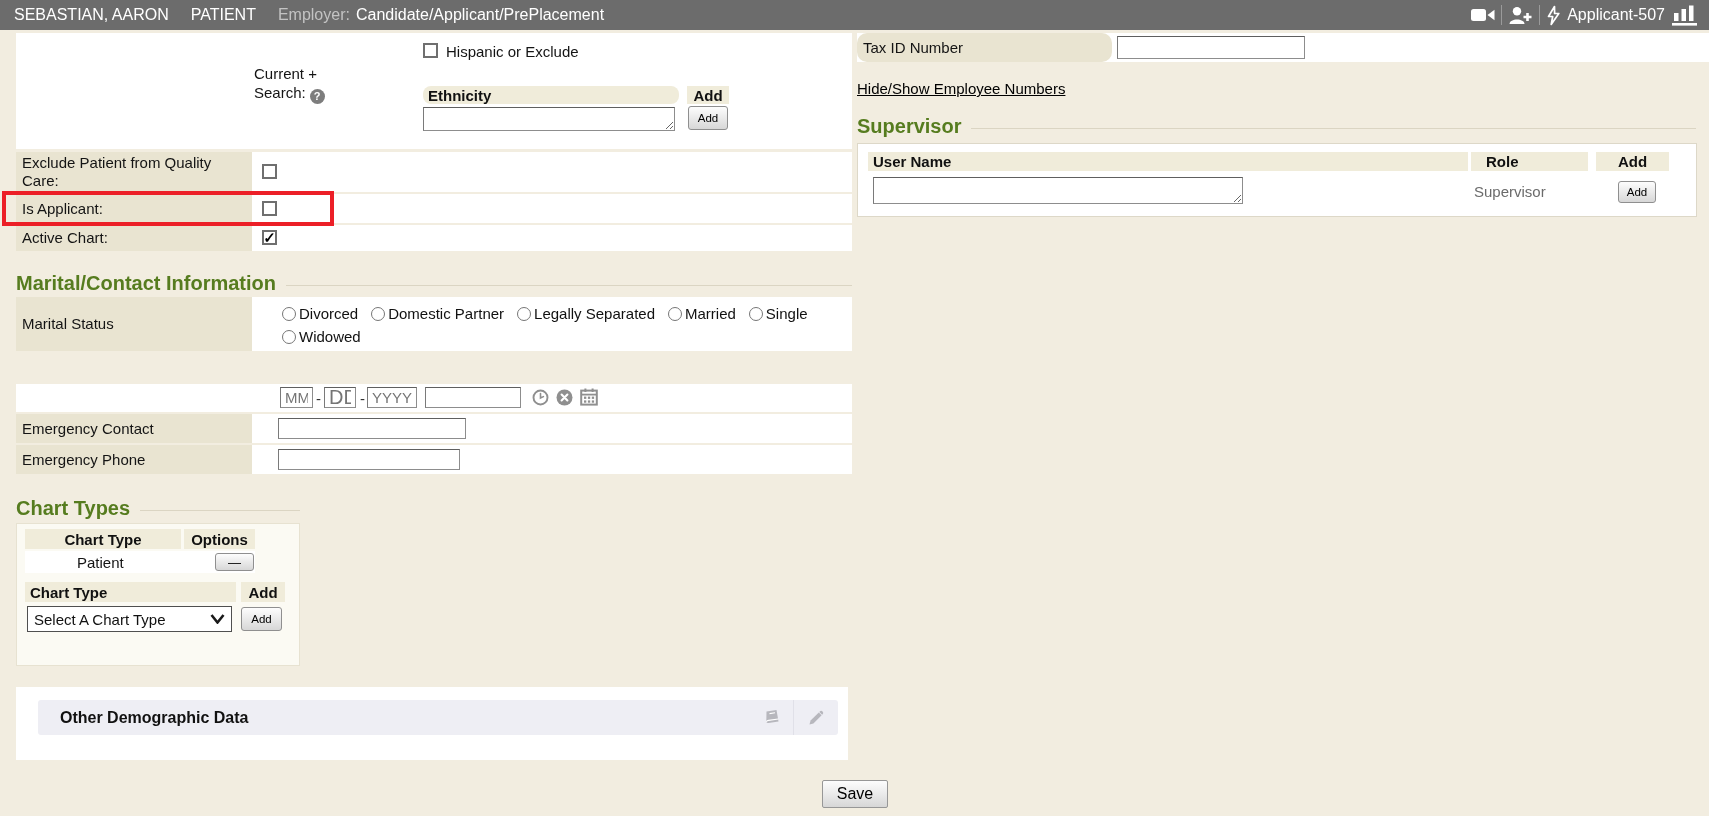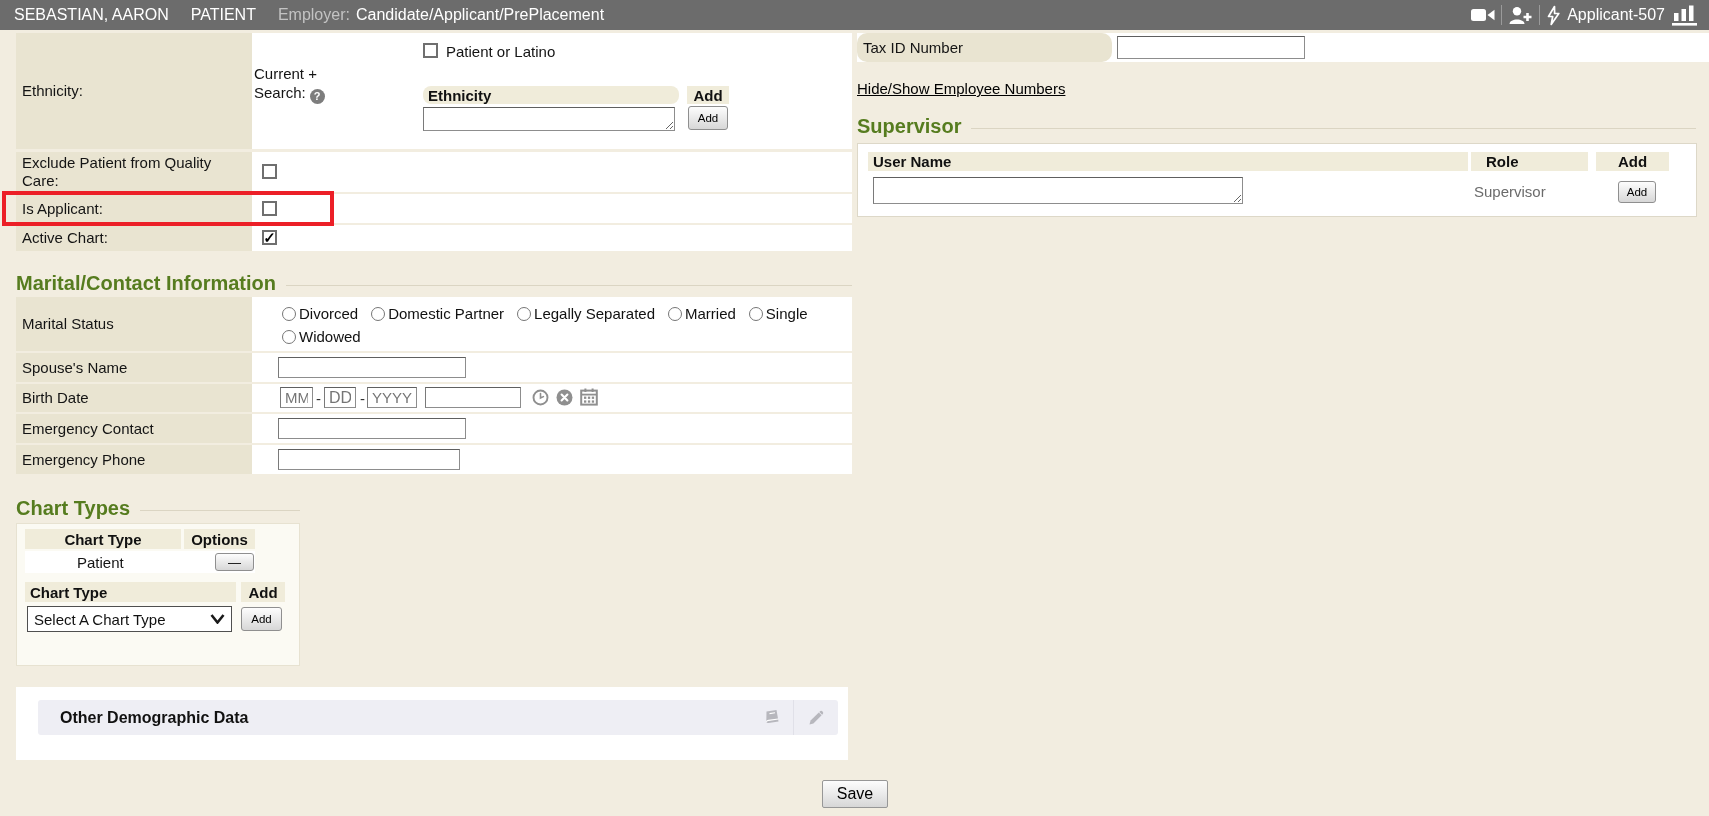--- a/index.html
+++ b/index.html
@@ -136,29 +136,26 @@
             <rect x="3" y="9" width="4.5" height="8" fill="#fff"></rect>
             <rect x="10.5" y="5" width="4.5" height="12" fill="#fff"></rect>
             <rect x="18" y="1.5" width="4.5" height="15.5" fill="#fff"></rect>
             <rect x="1" y="19" width="25" height="2.6" fill="#fff"></rect>
           </svg>
       </span>
     </div>
   </div>
 
   <div class="row" style="left:16px;top:33px;width:836px;height:116px;">
-    <div class="lcell">
-      <span>Ethnicity:</span>
-    </div>
     <div class="abs lbl15" style="left:238px;top:31px;line-height:19px;">
       <span>Current +</span><br>
       <span>Search:</span><span class="help">?</span>
     </div>
     <span class="cbx" style="left:407px;top:10px;"></span>
-    <span class="abs lbl15" style="left:430px;top:10px;">Patient or Latino</span>
+    <span class="abs lbl15" style="left:430px;top:10px;">Hispanic or Exclude</span>
 
     <div class="thc" style="left:407px;top:53px;width:256px;height:18px;border-radius:8px;">
       <span>Ethnicity</span>
     </div>
     <div class="thc" style="left:671px;top:53px;width:42px;height:18px;justify-content:center;">
       <span>Add</span>
     </div>
     <textarea class="tinp" style="left: 407px; top: 74px; width: 252px; height: 24px;"></textarea>
     <button class="btn" style="left:672px;top:73px;width:40px;height:24px;">Add</button>
   </div>
@@ -217,34 +214,25 @@
         </span>
     </div>
     <div class="abs" style="left:266px;top:31px;display:flex;gap:13px;">
       <span class="rdo-item">
           <span class="rdo"></span>
           <span>Widowed</span>
         </span>
     </div>
   </div>
 
-  <div class="row" style="left:16px;top:353px;width:836px;height:29px;">
-    <div class="lcell">
-      <span>Spouse's Name</span>
-    </div>
-    <input class="tinp" style="left: 262px; top: 4px; width: 188px; height: 21px;">
-  </div>
 
   <div class="row" style="left:16px;top:384px;width:836px;height:28px;">
-    <div class="lcell">
-      <span>Birth Date</span>
-    </div>
     <input class="tinp" style="left: 264px; top: 3px; width: 33px; height: 21px; font-size: 15px; color: #ec4899;" placeholder="MM">
     <span class="datedash" style="left:300px;top:6px;">-</span>
-    <input class="tinp" style="left: 308px; top: 3px; width: 32px; height: 21px; font-size: 16px; color: rgb(119, 119, 119);" placeholder="DD">
+    <input class="tinp" style="left: 308px; top: 3px; width: 32px; height: 21px; font-size: 20px; color: rgb(119, 119, 119);" placeholder="DD">
     <span class="datedash" style="left:344px;top:6px;">-</span>
     <input class="tinp" style="left: 351px; top: 3px; width: 50px; height: 21px; font-size: 15px; color: rgb(119, 119, 119);" placeholder="YYYY">
     <input class="tinp" style="left: 409px; top: 3px; width: 96px; height: 21px;">
     <span class="icnbtn" style="left:516px;top:5px;">
       <svg width="17" height="17" viewBox="0 0 17 17">
           <circle cx="8.5" cy="8.5" r="7" fill="none" stroke="#8f8f8f" stroke-width="1.9"></circle>
           <path d="M8.5 4.6 V9 L11.4 7.6" stroke="#8f8f8f" stroke-width="1.6" fill="none" stroke-linecap="round"></path>
         </svg>
     </span>
     <span class="icnbtn" style="left:540px;top:5px;">

